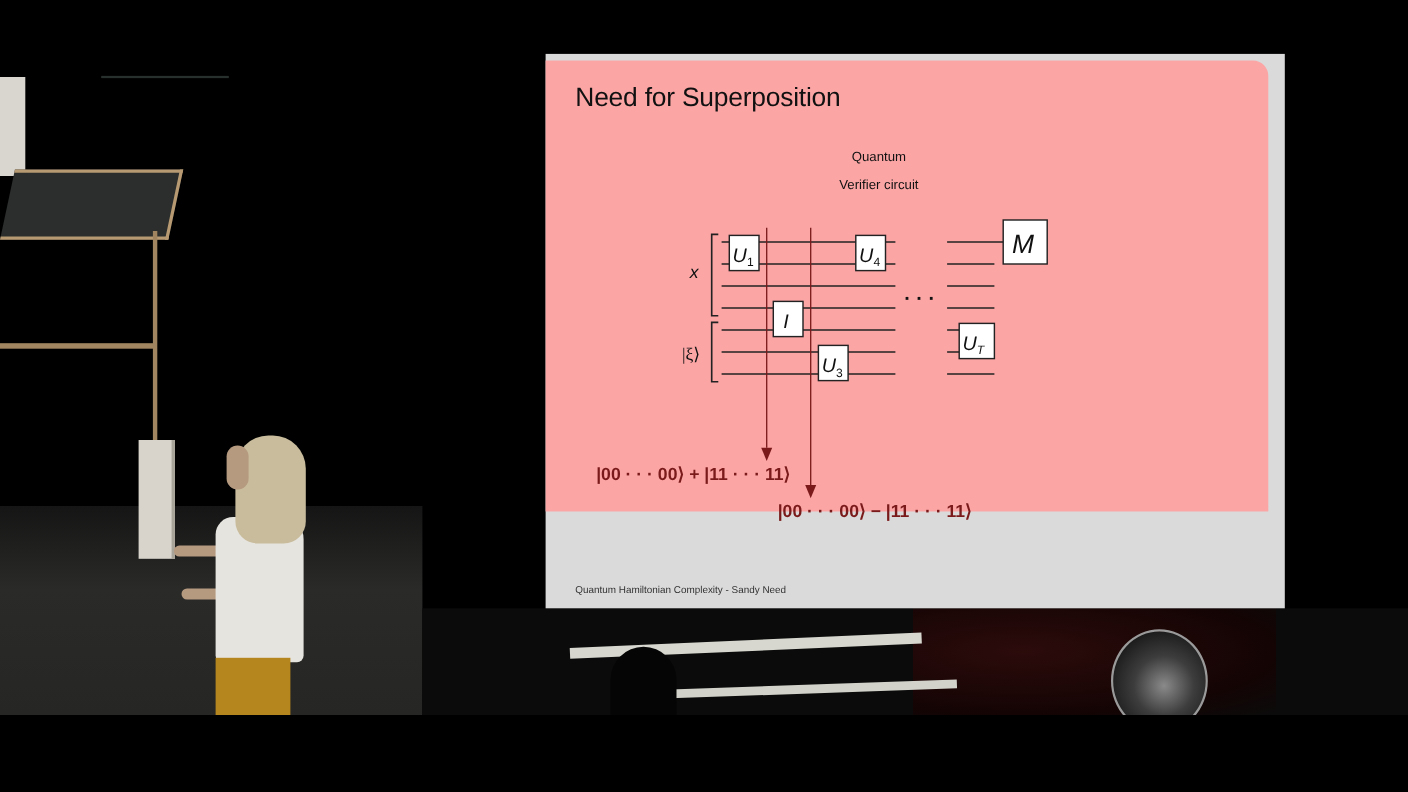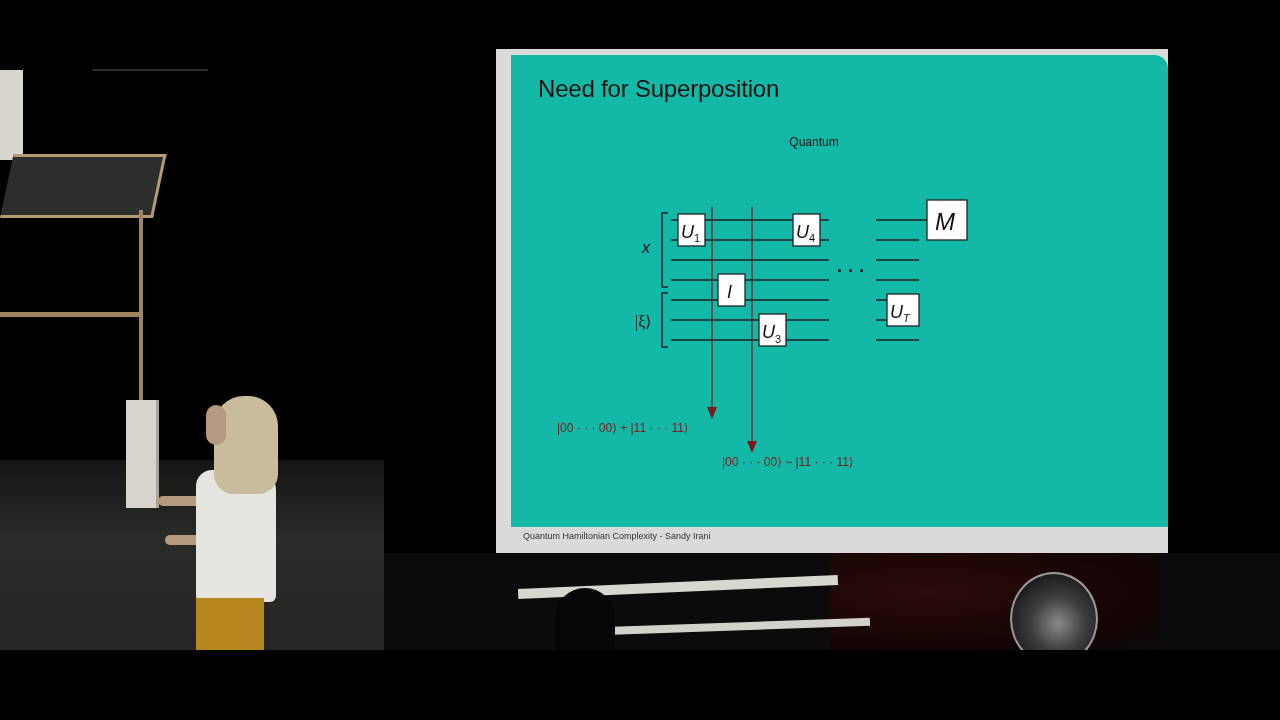--- a/index.html
+++ b/index.html
@@ -40,37 +40,37 @@
     .prop-white-2 { position:absolute; left:570px; top:623px; width:300px; height:8px; background:#d2d2ca; transform:rotate(-2deg); }
     .prop-dark { position:absolute; left:555px; top:588px; width:60px; height:62px; background:#050505; border-radius:30px 30px 0 0; }
     .fan { position:absolute; left:1010px; top:572px; width:84px; height:90px; border:2px solid #9a9a9a; border-radius:50%; background:radial-gradient(circle at 55% 55%, #8a8a8a 0%, #3d3d3d 40%, #161616 80%); }
 
     
     .slide {
       position:absolute; left:496px; top:49px; width:672px; height:504px;
       background:#dadada;
     }
     .slide-inner {
-      position:absolute; left:15px; top:6px; width:657px; height:472px;
-      background:#14b8a6; border-radius:0 14px 0 0;
+      position:absolute; left:0; top:6px; width:657px; height:410px;
+      background:#fca5a5; border-radius:0 14px 0 0;
     }
     .slide-title {
       position:absolute; left:27px; top:20px; font-size:24px; color:#111; letter-spacing:-0.2px;
     }
     .slide-caption {
       position:absolute; left:0; width:606px; text-align:center; font-size:12px; color:#111;
     }
     .cap1 { top:80px; }
     .cap2 { top:106px; }
     .slide-footer {
       position:absolute; left:27px; top:482px; font-size:9px; color:#333;
     }
     svg.circuit { position:absolute; left:0; top:0; }
     .state-text {
-      position:absolute; font-size:12px; color:#7a1a1a; white-space:nowrap;
+      position:absolute; font-size:16px; color:#7a1a1a; white-space:nowrap;font-weight:bold;
     }
   </style>
 </head>
 <body>
 
 <div class="stage-floor"></div>
 <div class="stage-floor-2"></div>
 <div class="curtain-red"></div>
 <div class="easel-top-line"></div>
 <div class="board-paper"></div>
@@ -87,20 +87,21 @@
 <div class="prop-white-1"></div>
 <div class="prop-white-2"></div>
 <div class="prop-dark"></div>
 <div class="fan"></div>
 <div class="letterbox-bottom"></div>
 
 <div class="slide">
   <div class="slide-inner">
     <div class="slide-title">Need for Superposition</div>
     <div class="slide-caption cap1">Quantum</div>
+    <div class="slide-caption cap2">Verifier circuit</div>
 
     <svg class="circuit" width="657" height="461">
 
       <g stroke="#222" stroke-width="1.3" fill="none">
 
         <line x1="160" y1="165" x2="318" y2="165"></line>
         <line x1="160" y1="185" x2="318" y2="185"></line>
         <line x1="160" y1="205" x2="318" y2="205"></line>
         <line x1="160" y1="225" x2="318" y2="225"></line>
         <line x1="160" y1="245" x2="318" y2="245"></line>
@@ -144,14 +145,14 @@
         <line x1="201" y1="152" x2="201" y2="352"></line>
         <line x1="241" y1="152" x2="241" y2="386"></line>
       </g>
       <polygon points="196,352 206,352 201,364" fill="#7a1a1a"></polygon>
       <polygon points="236,386 246,386 241,398" fill="#7a1a1a"></polygon>
     </svg>
 
     <div class="state-text" style="left:46px; top:366px;">|00 · · · 00⟩ + |11 · · · 11⟩</div>
     <div class="state-text" style="left:211px; top:400px;">|00 · · · 00⟩ − |11 · · · 11⟩</div>
   </div>
-  <div class="slide-footer">Quantum Hamiltonian Complexity - Sandy Irani</div>
+  <div class="slide-footer">Quantum Hamiltonian Complexity - Sandy Need</div>
 </div>
 
 </body></html>

